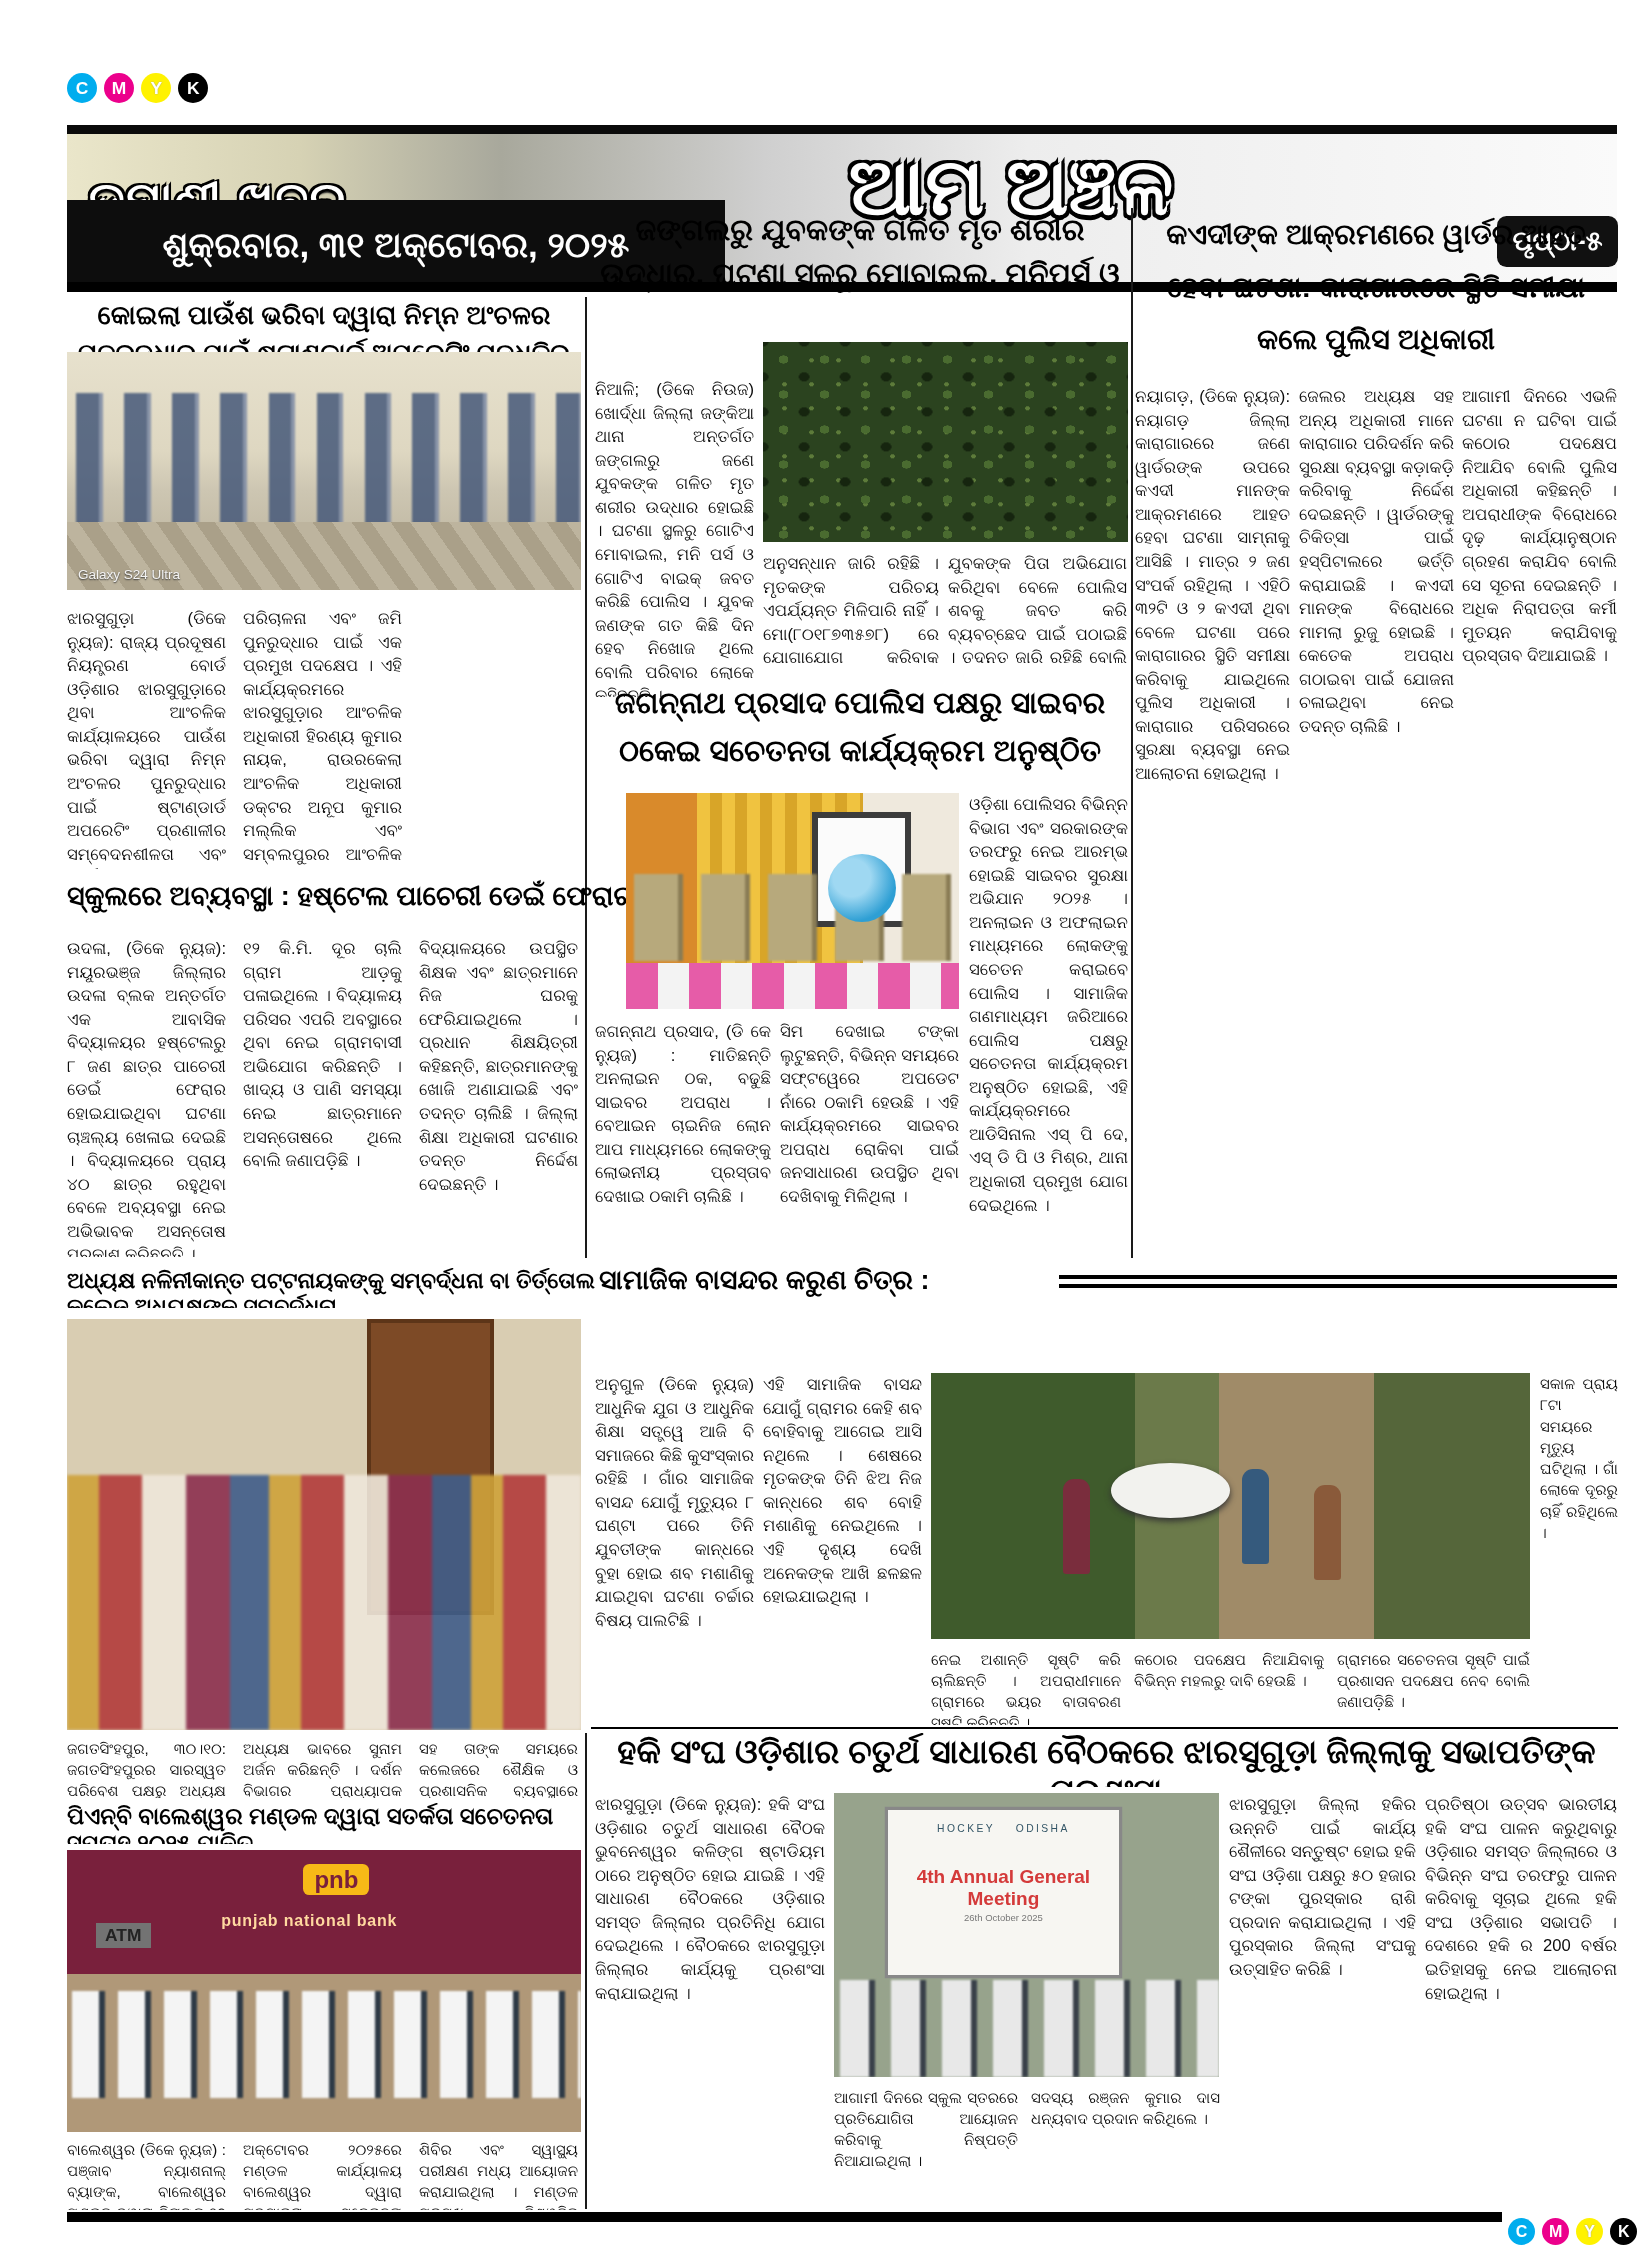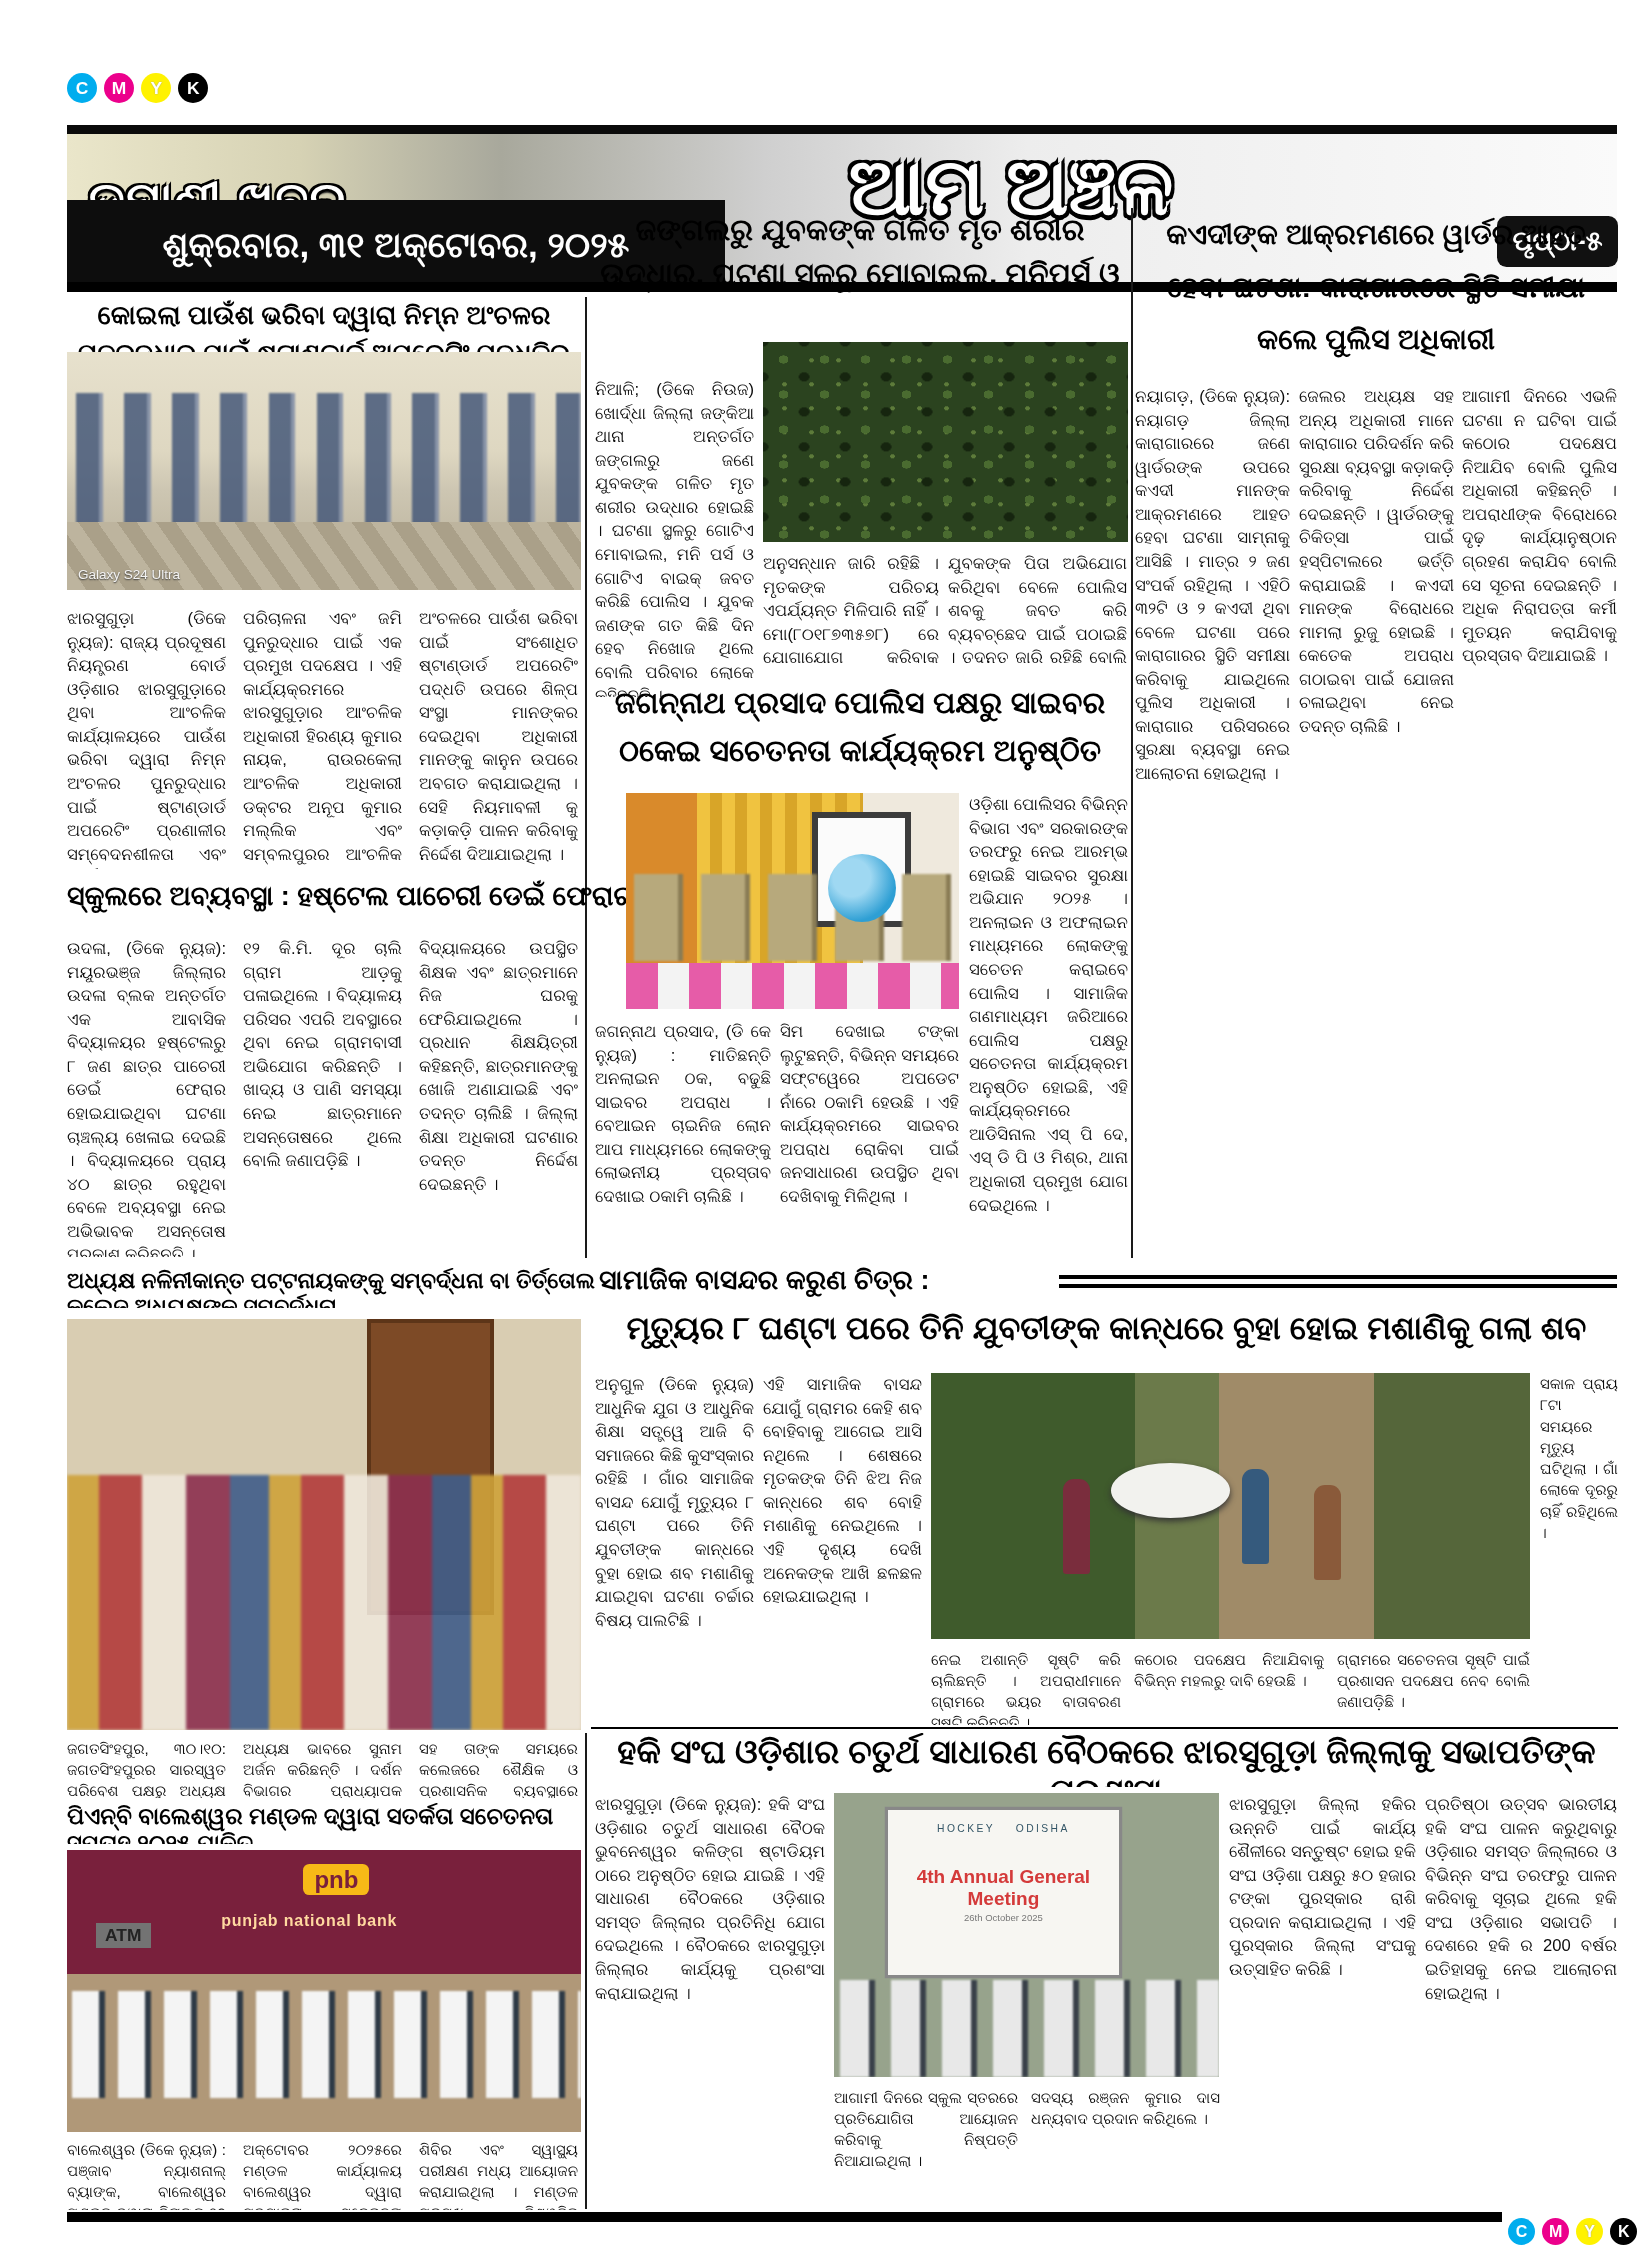--- a/index.html
+++ b/index.html
@@ -104,21 +104,20 @@
   <div class="hrule" style="left:591px;top:1727px;width:1027px;height:2.4px;"></div>
 
   <div class="abs hl" style="left:67px;top:297px;width:514px;height:79px;font-size:26px;line-height:1.45;">କୋଇଲା ପାଉଁଶ ଭରିବା ଦ୍ୱାରା ନିମ୍ନ ଅଂଚଳର ପୁନରୁଦ୍ଧାର ପାଇଁ ଷ୍ଟାଣ୍ଡାର୍ଡ ଅପରେଟିଂ ପଦ୍ଧତିର ସମ୍ବେଦନଶୀଳତା ଏବଂ କାର୍ଯ୍ୟକାରିତା ଉପରେ ବୈଠକ</div>
   <div class="photo ph-meeting" style="left:67px;top:352px;width:514px;height:238px;">
     <div class="figs"></div>
     <div class="floor"></div>
     <div class="wm">Galaxy S24 Ultra</div>
   </div>
   <div class="abs bodytext" style="left:67px;top:607px;width:159px;height:262px;">ଝାରସୁଗୁଡ଼ା (ଡିକେ ନ୍ୟୁଜ): ରାଜ୍ୟ ପ୍ରଦୂଷଣ ନିୟନ୍ତ୍ରଣ ବୋର୍ଡ ଓଡ଼ିଶାର ଝାରସୁଗୁଡ଼ାରେ ଥିବା ଆଂଚଳିକ କାର୍ଯ୍ୟାଳୟରେ ପାଉଁଶ ଭରିବା ଦ୍ୱାରା ନିମ୍ନ ଅଂଚଳର ପୁନରୁଦ୍ଧାର ପାଇଁ ଷ୍ଟାଣ୍ଡାର୍ଡ ଅପରେଟିଂ ପ୍ରଣାଳୀର ସମ୍ବେଦନଶୀଳତା ଏବଂ କାର୍ଯ୍ୟକାରିତା ଉପରେ ଏକ ବୈଠକ ଅନୁଷ୍ଠିତ ହୋଇଯାଇଛି ।</div>
   <div class="abs bodytext" style="left:243px;top:607px;width:159px;height:262px;">ପରିଚାଳନା ଏବଂ ଜମି ପୁନରୁଦ୍ଧାର ପାଇଁ ଏକ ପ୍ରମୁଖ ପଦକ୍ଷେପ । ଏହି କାର୍ଯ୍ୟକ୍ରମରେ ଝାରସୁଗୁଡ଼ାର ଆଂଚଳିକ ଅଧିକାରୀ ହିରଣ୍ୟ କୁମାର ନାୟକ, ରାଉରକେଲା ଆଂଚଳିକ ଅଧିକାରୀ ଡକ୍ଟର ଅନୂପ କୁମାର ମଲ୍ଲିକ ଏବଂ ସମ୍ବଲପୁରର ଆଂଚଳିକ ଅଧିକାରୀ ଯୋଗ ଦେଇଥିଲେ ।</div>
-  <div class="abs bodytext" style="left:419px;top:607px;width:159px;height:262px;">ଅଂଚଳରେ ପାଉଁଶ ଭରିବା ପାଇଁ ସଂଶୋଧିତ ଷ୍ଟାଣ୍ଡାର୍ଡ ଅପରେଟିଂ ପଦ୍ଧତି ଉପରେ ଶିଳ୍ପ ସଂସ୍ଥା ମାନଙ୍କର ଦେଇଥିବା ଅଧିକାରୀ ମାନଙ୍କୁ କାନୁନ ଉପରେ ଅବଗତ କରାଯାଇଥିଲା । ସେହି ନିୟମାବଳୀ କୁ କଡ଼ାକଡ଼ି ପାଳନ କରିବାକୁ ନିର୍ଦ୍ଦେଶ ଦିଆଯାଇଥିଲା ।</div>
 
   <div class="abs hl" style="left:67px;top:875px;width:571px;height:49px;font-size:27px;line-height:1.6;text-align:left;">ସ୍କୁଲରେ ଅବ୍ୟବସ୍ଥା : ହଷ୍ଟେଲ ପାଚେରୀ ଡେଇଁ ଫେରାର ୮ ଛାତ୍ର</div>
   <div class="abs bodytext" style="left:67px;top:937px;width:159px;height:320px;">ଉଦଳା, (ଡିକେ ନ୍ୟୁଜ): ମୟୂରଭଞ୍ଜ ଜିଲ୍ଲାର ଉଦଳା ବ୍ଲକ ଅନ୍ତର୍ଗତ ଏକ ଆବାସିକ ବିଦ୍ୟାଳୟର ହଷ୍ଟେଲରୁ ୮ ଜଣ ଛାତ୍ର ପାଚେରୀ ଡେଇଁ ଫେରାର ହୋଇଯାଇଥିବା ଘଟଣା ଚାଞ୍ଚଲ୍ୟ ଖେଳାଇ ଦେଇଛି । ବିଦ୍ୟାଳୟରେ ପ୍ରାୟ ୪୦ ଛାତ୍ର ରହୁଥିବା ବେଳେ ଅବ୍ୟବସ୍ଥା ନେଇ ଅଭିଭାବକ ଅସନ୍ତୋଷ ପ୍ରକାଶ କରିଛନ୍ତି ।</div>
   <div class="abs bodytext" style="left:243px;top:937px;width:159px;height:320px;">୧୨ କି.ମି. ଦୂର ଚାଲି ଗ୍ରାମ ଆଡ଼କୁ ପଳାଇଥିଲେ । ବିଦ୍ୟାଳୟ ପରିସର ଏପରି ଅବସ୍ଥାରେ ଥିବା ନେଇ ଗ୍ରାମବାସୀ ଅଭିଯୋଗ କରିଛନ୍ତି । ଖାଦ୍ୟ ଓ ପାଣି ସମସ୍ୟା ନେଇ ଛାତ୍ରମାନେ ଅସନ୍ତୋଷରେ ଥିଲେ ବୋଲି ଜଣାପଡ଼ିଛି ।</div>
   <div class="abs bodytext" style="left:419px;top:937px;width:159px;height:320px;">ବିଦ୍ୟାଳୟରେ ଉପସ୍ଥିତ ଶିକ୍ଷକ ଏବଂ ଛାତ୍ରମାନେ ନିଜ ଘରକୁ ଫେରିଯାଇଥିଲେ । ପ୍ରଧାନ ଶିକ୍ଷୟିତ୍ରୀ କହିଛନ୍ତି, ଛାତ୍ରମାନଙ୍କୁ ଖୋଜି ଅଣାଯାଇଛି ଏବଂ ତଦନ୍ତ ଚାଲିଛି । ଜିଲ୍ଲା ଶିକ୍ଷା ଅଧିକାରୀ ଘଟଣାର ତଦନ୍ତ ନିର୍ଦ୍ଦେଶ ଦେଇଛନ୍ତି ।</div>
 
   <div class="abs hl" style="left:593px;top:208px;width:534px;height:89px;font-size:30px;line-height:1.45;">ଜଙ୍ଗଲରୁ ଯୁବକଙ୍କ ଗଳିତ ମୃତ ଶରୀର ଉଦ୍ଧାର, ଘଟଣା ସ୍ଥଳରୁ ମୋବାଇଲ, ମନିପର୍ସ ଓ ବାଇକ୍ ଜବତ</div>
   <div class="abs bodytext" style="left:595px;top:342px;width:159px;height:319px;margin-top:36px;">ନିଆଳି; (ଡିକେ ନିଉଜ) ଖୋର୍ଦ୍ଧା ଜିଲ୍ଲା ଜଙ୍କିଆ ଥାନା ଅନ୍ତର୍ଗତ ଜଙ୍ଗଲରୁ ଜଣେ ଯୁବକଙ୍କ ଗଳିତ ମୃତ ଶରୀର ଉଦ୍ଧାର ହୋଇଛି । ଘଟଣା ସ୍ଥଳରୁ ଗୋଟିଏ ମୋବାଇଲ, ମନି ପର୍ସ ଓ ଗୋଟିଏ ବାଇକ୍ ଜବତ କରିଛି ପୋଲିସ । ଯୁବକ ଜଣଙ୍କ ଗତ କିଛି ଦିନ ହେବ ନିଖୋଜ ଥିଲେ ବୋଲି ପରିବାର ଲୋକେ କହିଛନ୍ତି ।</div>
   <div class="photo ph-jungle" style="left:763px;top:342px;width:365px;height:200px;"></div>
   <div class="abs bodytext" style="left:763px;top:552px;width:176px;height:111px;">ଅନୁସନ୍ଧାନ ଜାରି ରହିଛି । ମୃତକଙ୍କ ପରିଚୟ ଏପର୍ଯ୍ୟନ୍ତ ମିଳିପାରି ନାହିଁ । ମୋ(୮୦୧୮୭୩୫୭୮) ରେ ଯୋଗାଯୋଗ କରିବାକୁ ପୋଲିସ ଅନୁରୋଧ କରିଛି ।</div>
@@ -146,21 +145,20 @@
   <div class="photo ph-felic" style="left:67px;top:1319px;width:514px;height:411px;">
     <div class="door"></div>
     <div class="row"></div>
   </div>
   <div class="abs caption" style="left:67px;top:1738px;width:159px;height:60px;">ଜଗତସିଂହପୁର, ୩୦।୧୦: ଜଗତସିଂହପୁରର ସାରସ୍ୱତ ପରିବେଶ ପକ୍ଷରୁ ଅଧ୍ୟକ୍ଷ ନଳିନୀକାନ୍ତ ପଟ୍ଟନାୟକଙ୍କୁ ସମ୍ବର୍ଦ୍ଧନା ଜ୍ଞାପନ କରାଯାଇଥିଲା ।</div>
   <div class="abs caption" style="left:243px;top:1738px;width:159px;height:60px;">ଅଧ୍ୟକ୍ଷ ଭାବରେ ସୁନାମ ଅର୍ଜନ କରିଛନ୍ତି । ଦର୍ଶନ ବିଭାଗର ପ୍ରାଧ୍ୟାପକ ଭାବେ କାର୍ଯ୍ୟକରି ଆସୁଥିଲେ । ନିକଟରେ ସେ ଅବସର ଗ୍ରହଣ କରିଛନ୍ତି ।</div>
   <div class="abs caption" style="left:419px;top:1738px;width:159px;height:60px;">ସହ ତାଙ୍କ ସମୟରେ କଲେଜରେ ଶୈକ୍ଷିକ ଓ ପ୍ରଶାସନିକ ବ୍ୟବସ୍ଥାରେ ଉନ୍ନତି ଘଟିଥିଲା । ଅବସରପ୍ରାପ୍ତ କର୍ମଚାରୀ ଅଶୋକ ସାହୁ ପ୍ରମୁଖ ସାମିଲ ହୋଇଥିଲେ ।</div>
 
   <div class="abs kicker" style="left:599px;top:1265px;width:452px;">ସାମାଜିକ ବାସନ୍ଦର କରୁଣ ଚିତ୍ର :</div>
   <div class="abs dblrule" style="left:1059px;top:1275px;width:558px;"></div>
-  <div class="abs hl" style="left:595px;top:1310px;width:1023px;height:52px;font-size:32px;">ମୃତ୍ୟୁର ୮ ଘଣ୍ଟା ପରେ ତିନି ଯୁବତୀଙ୍କ କାନ୍ଧରେ ବୁହା ହୋଇ ମଶାଣିକୁ ଗଲା ଶବ</div>
   <div class="abs bodytext" style="left:595px;top:1373px;width:159px;height:266px;">ଅନୁଗୁଳ (ଡିକେ ନ୍ୟୁଜ) ଆଧୁନିକ ଯୁଗ ଓ ଆଧୁନିକ ଶିକ୍ଷା ସତ୍ତ୍ୱେ ଆଜି ବି ସମାଜରେ କିଛି କୁସଂସ୍କାର ରହିଛି । ଗାଁର ସାମାଜିକ ବାସନ୍ଦ ଯୋଗୁଁ ମୃତ୍ୟୁର ୮ ଘଣ୍ଟା ପରେ ତିନି ଯୁବତୀଙ୍କ କାନ୍ଧରେ ବୁହା ହୋଇ ଶବ ମଶାଣିକୁ ଯାଇଥିବା ଘଟଣା ଚର୍ଚ୍ଚାର ବିଷୟ ପାଲଟିଛି ।</div>
   <div class="abs bodytext" style="left:763px;top:1373px;width:159px;height:266px;">ଏହି ସାମାଜିକ ବାସନ୍ଦ ଯୋଗୁଁ ଗ୍ରାମର କେହି ଶବ ବୋହିବାକୁ ଆଗେଇ ଆସି ନଥିଲେ । ଶେଷରେ ମୃତକଙ୍କ ତିନି ଝିଅ ନିଜ କାନ୍ଧରେ ଶବ ବୋହି ମଶାଣିକୁ ନେଇଥିଲେ । ଏହି ଦୃଶ୍ୟ ଦେଖି ଅନେକଙ୍କ ଆଖି ଛଳଛଳ ହୋଇଯାଇଥିଲା ।</div>
   <div class="photo ph-social" style="left:931px;top:1373px;width:599px;height:266px;">
     <div class="bundle"></div>
     <div class="fig" style="left:22%;top:40%;"></div>
     <div class="fig" style="left:52%;top:36%;background:#355a7d;"></div>
     <div class="fig" style="left:64%;top:42%;background:#8a5a3a;"></div>
   </div>
   <div class="abs bodytext narrow" style="left:1540px;top:1373px;width:78px;height:266px;">ସକାଳ ପ୍ରାୟ ୮ଟା ସମୟରେ ମୃତ୍ୟୁ ଘଟିଥିଲା । ଗାଁ ଲୋକେ ଦୂରରୁ ଚାହିଁ ରହିଥିଲେ ।</div>
   <div class="abs caption" style="left:931px;top:1649px;width:190px;height:76px;">ନେଇ ଅଶାନ୍ତି ସୃଷ୍ଟି କରି ଚାଲିଛନ୍ତି । ଅପରାଧୀମାନେ ଗ୍ରାମରେ ଭୟର ବାତାବରଣ ସୃଷ୍ଟି କରିଛନ୍ତି ।</div>

